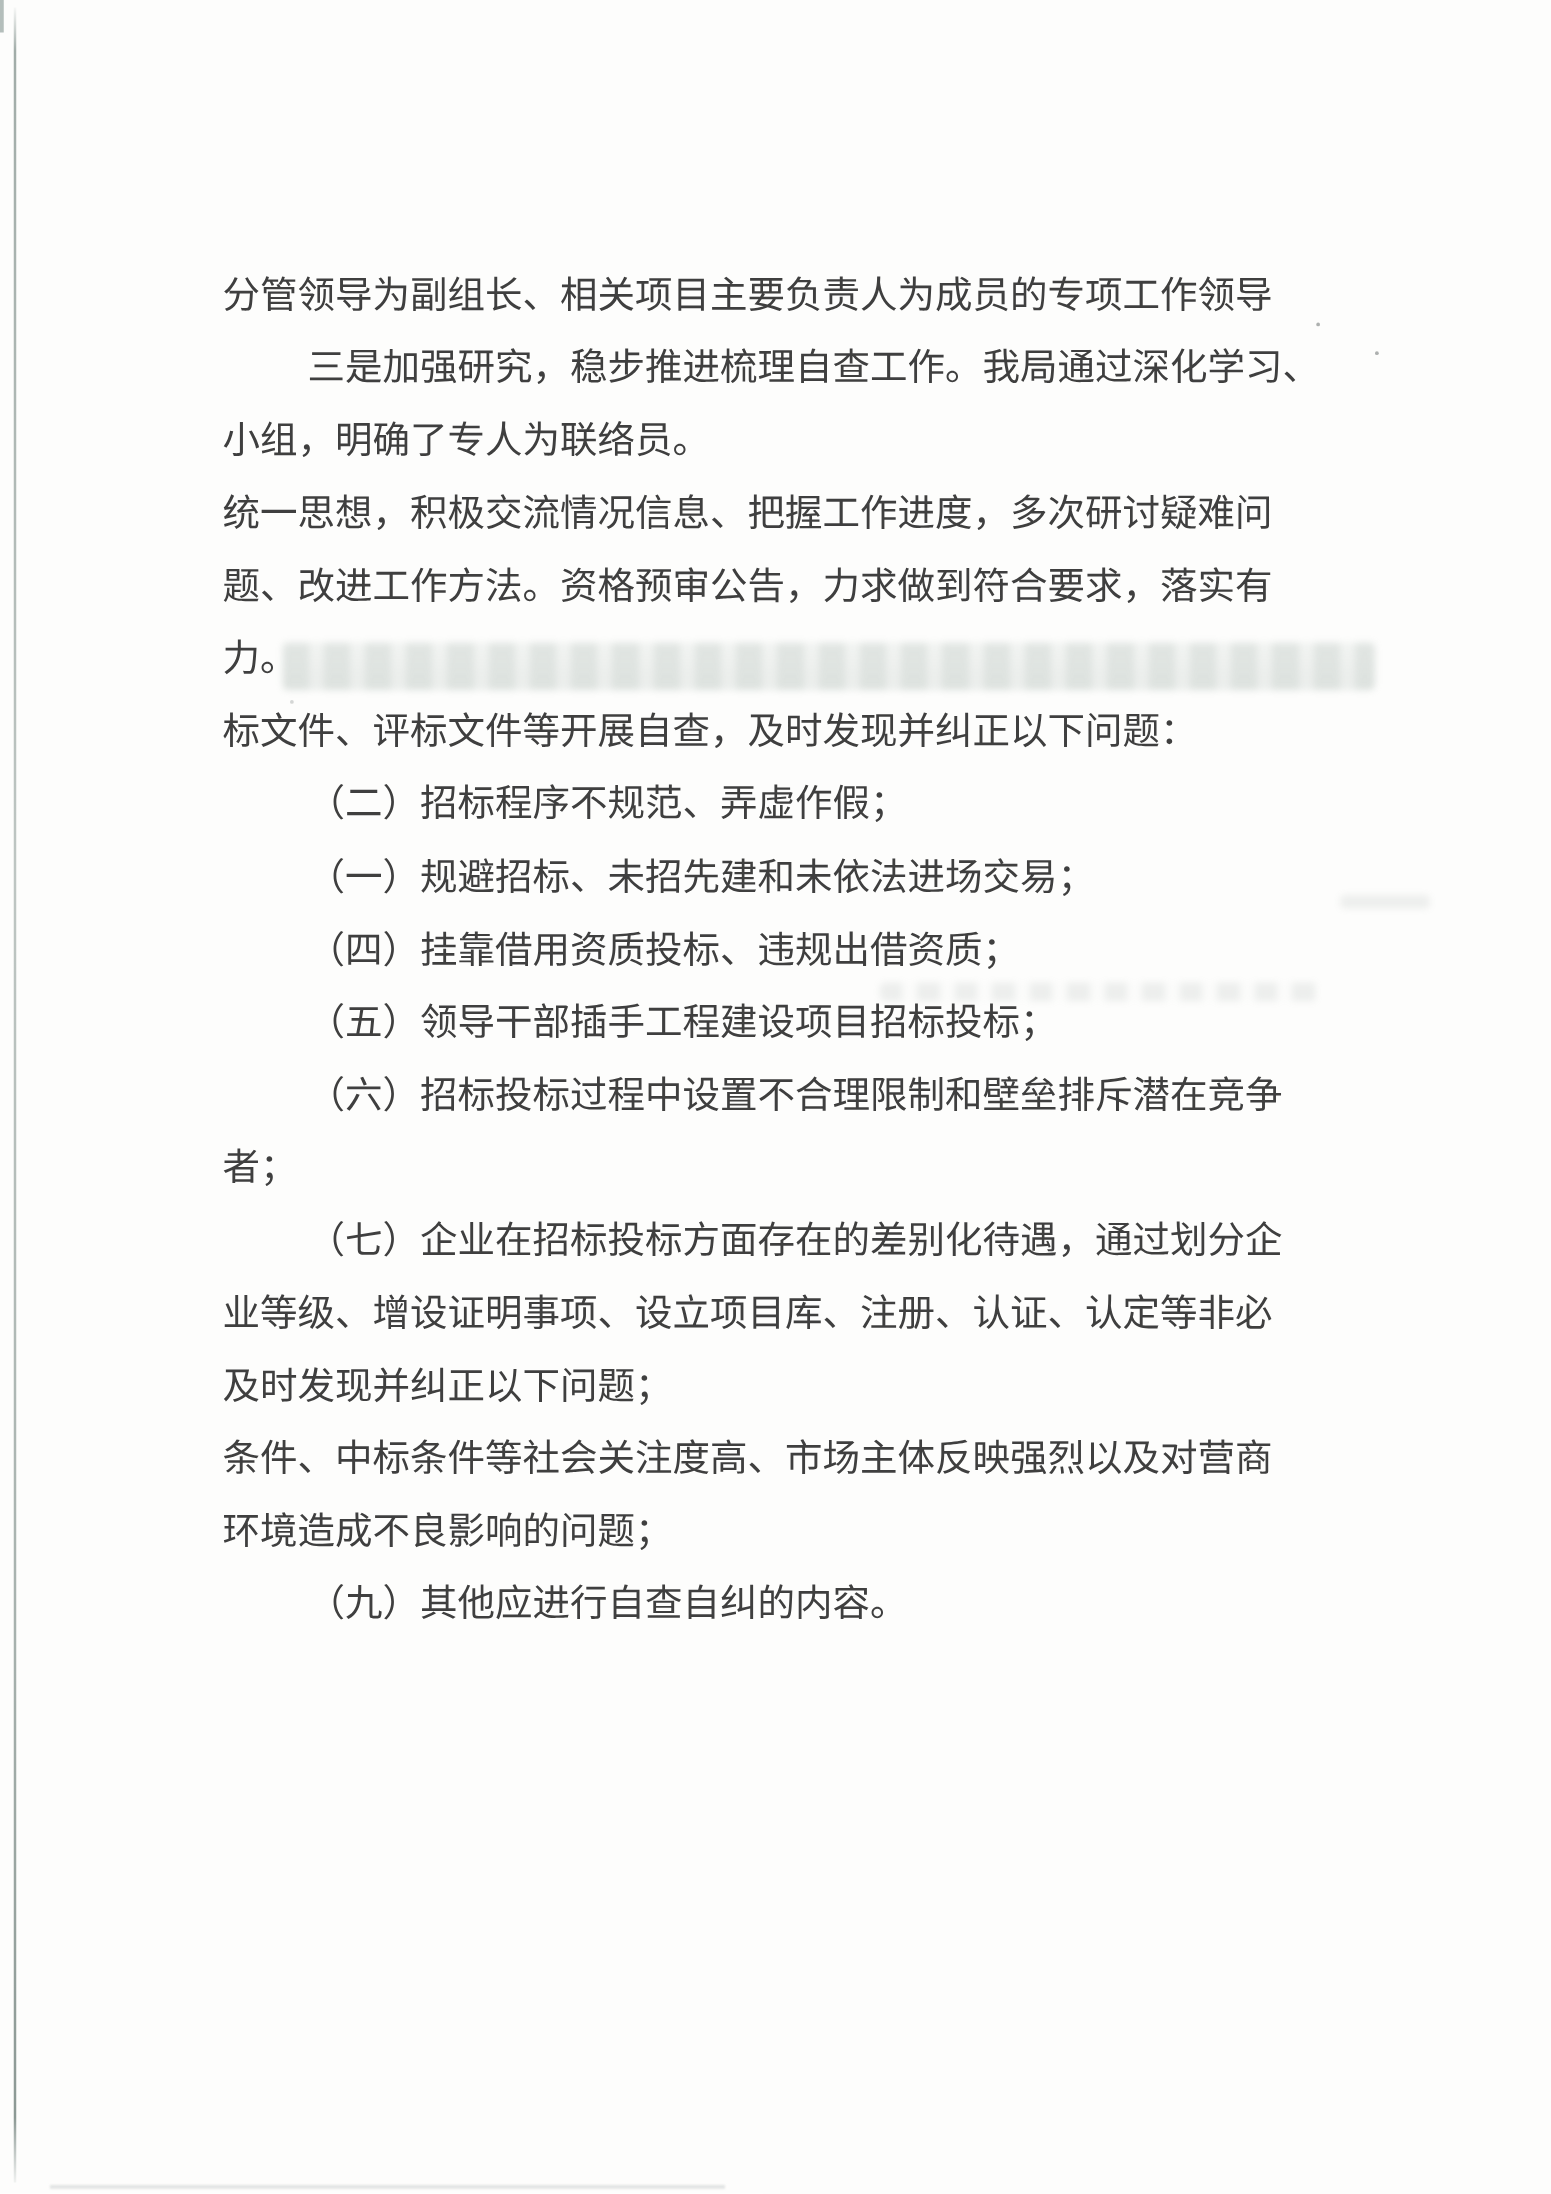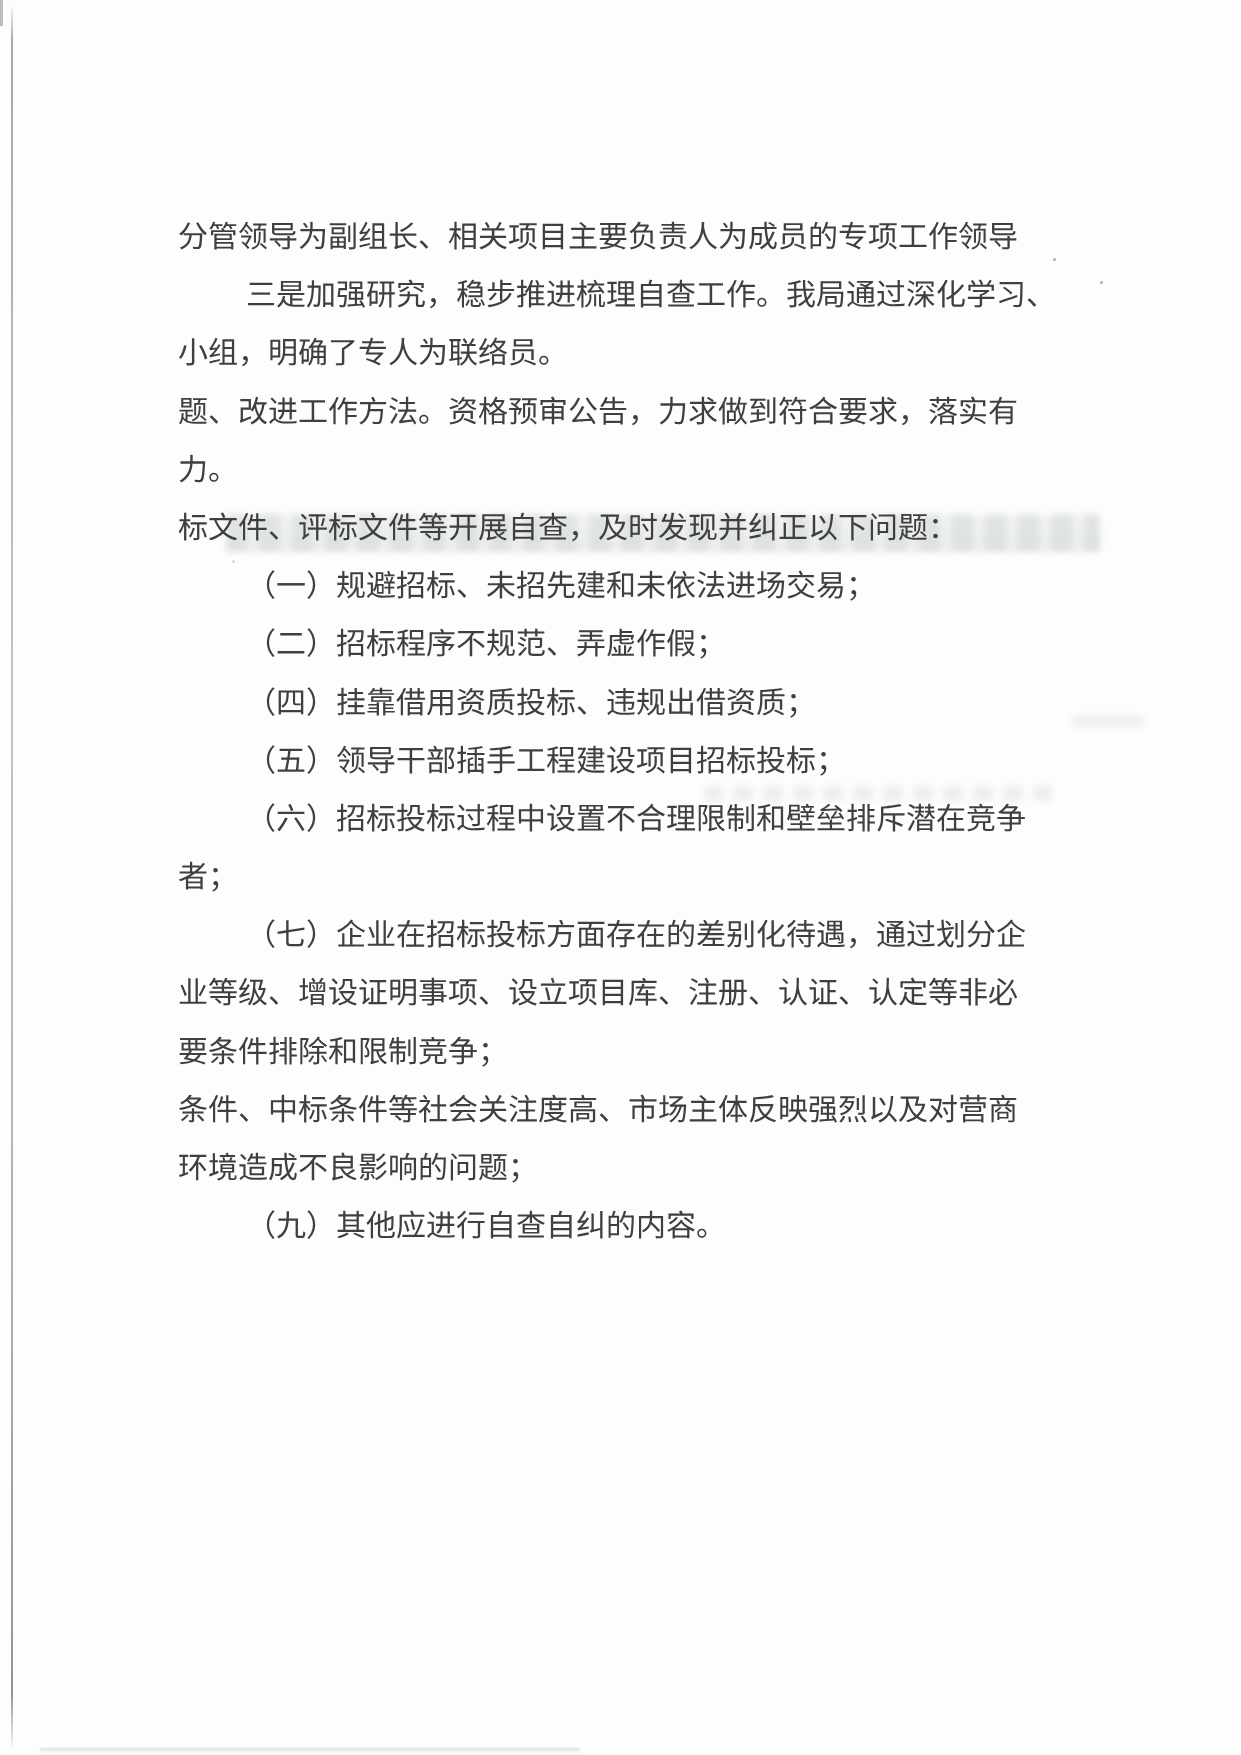--- a/index.html
+++ b/index.html
@@ -85,30 +85,31 @@
   <div class="ghost ghost-3"></div>
   <div class="speck speck-1"></div>
   <div class="speck speck-2"></div>
   <div class="speck speck-3"></div>
   <div class="bottom-smudge"></div>
 
   <div class="textblock">
       <div class="line">分管领导为副组长、相关项目主要负责人为成员的专项工作领导</div>
       <div class="line indent">三是加强研究，稳步推进梳理自查工作。我局通过深化学习、</div>
       <div class="line">小组，明确了专人为联络员。</div>
+      <div class="line">统一思想，积极交流情况信息、把握工作进度，多次研讨疑难问</div>
       <div class="line">题、改进工作方法。资格预审公告，力求做到符合要求，落实有</div>
       <div class="line">力。</div>
       <div class="line">标文件、评标文件等开展自查，及时发现并纠正以下问题：</div>
+      <div class="line indent">（二）招标程序不规范、弄虚作假；</div>
       <div class="line indent">（一）规避招标、未招先建和未依法进场交易；</div>
-      <div class="line indent">（二）招标程序不规范、弄虚作假；</div>
       <div class="line indent">（四）挂靠借用资质投标、违规出借资质；</div>
       <div class="line indent">（五）领导干部插手工程建设项目招标投标；</div>
       <div class="line indent">（六）招标投标过程中设置不合理限制和壁垒排斥潜在竞争</div>
       <div class="line">者；</div>
       <div class="line indent">（七）企业在招标投标方面存在的差别化待遇，通过划分企</div>
       <div class="line">业等级、增设证明事项、设立项目库、注册、认证、认定等非必</div>
-      <div class="line">要条件排除和限制竞争；</div>
+      <div class="line">及时发现并纠正以下问题；</div>
       <div class="line">条件、中标条件等社会关注度高、市场主体反映强烈以及对营商</div>
       <div class="line">环境造成不良影响的问题；</div>
       <div class="line indent">（九）其他应进行自查自纠的内容。</div>
     </div>
 
 </div>
 
 </body></html>

